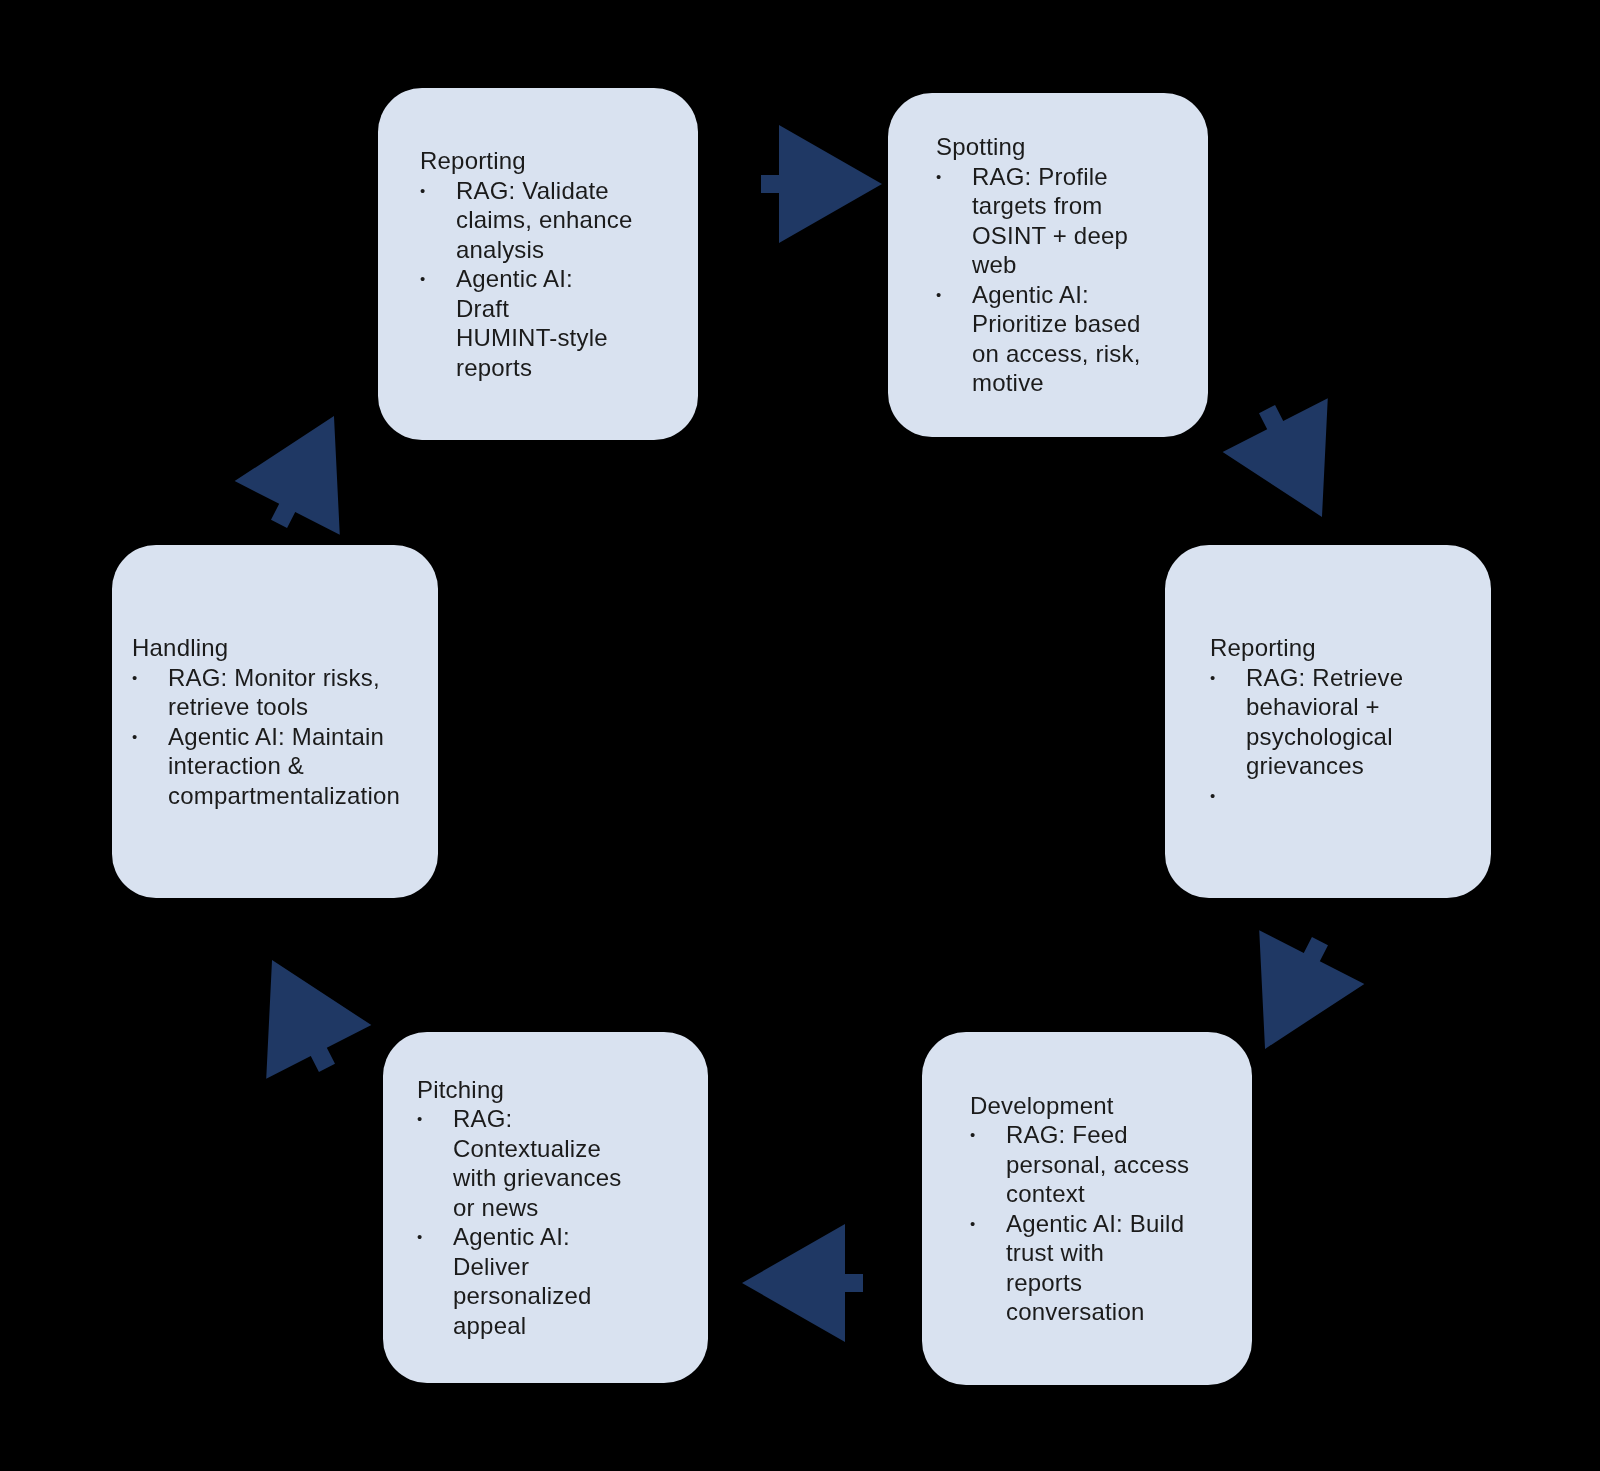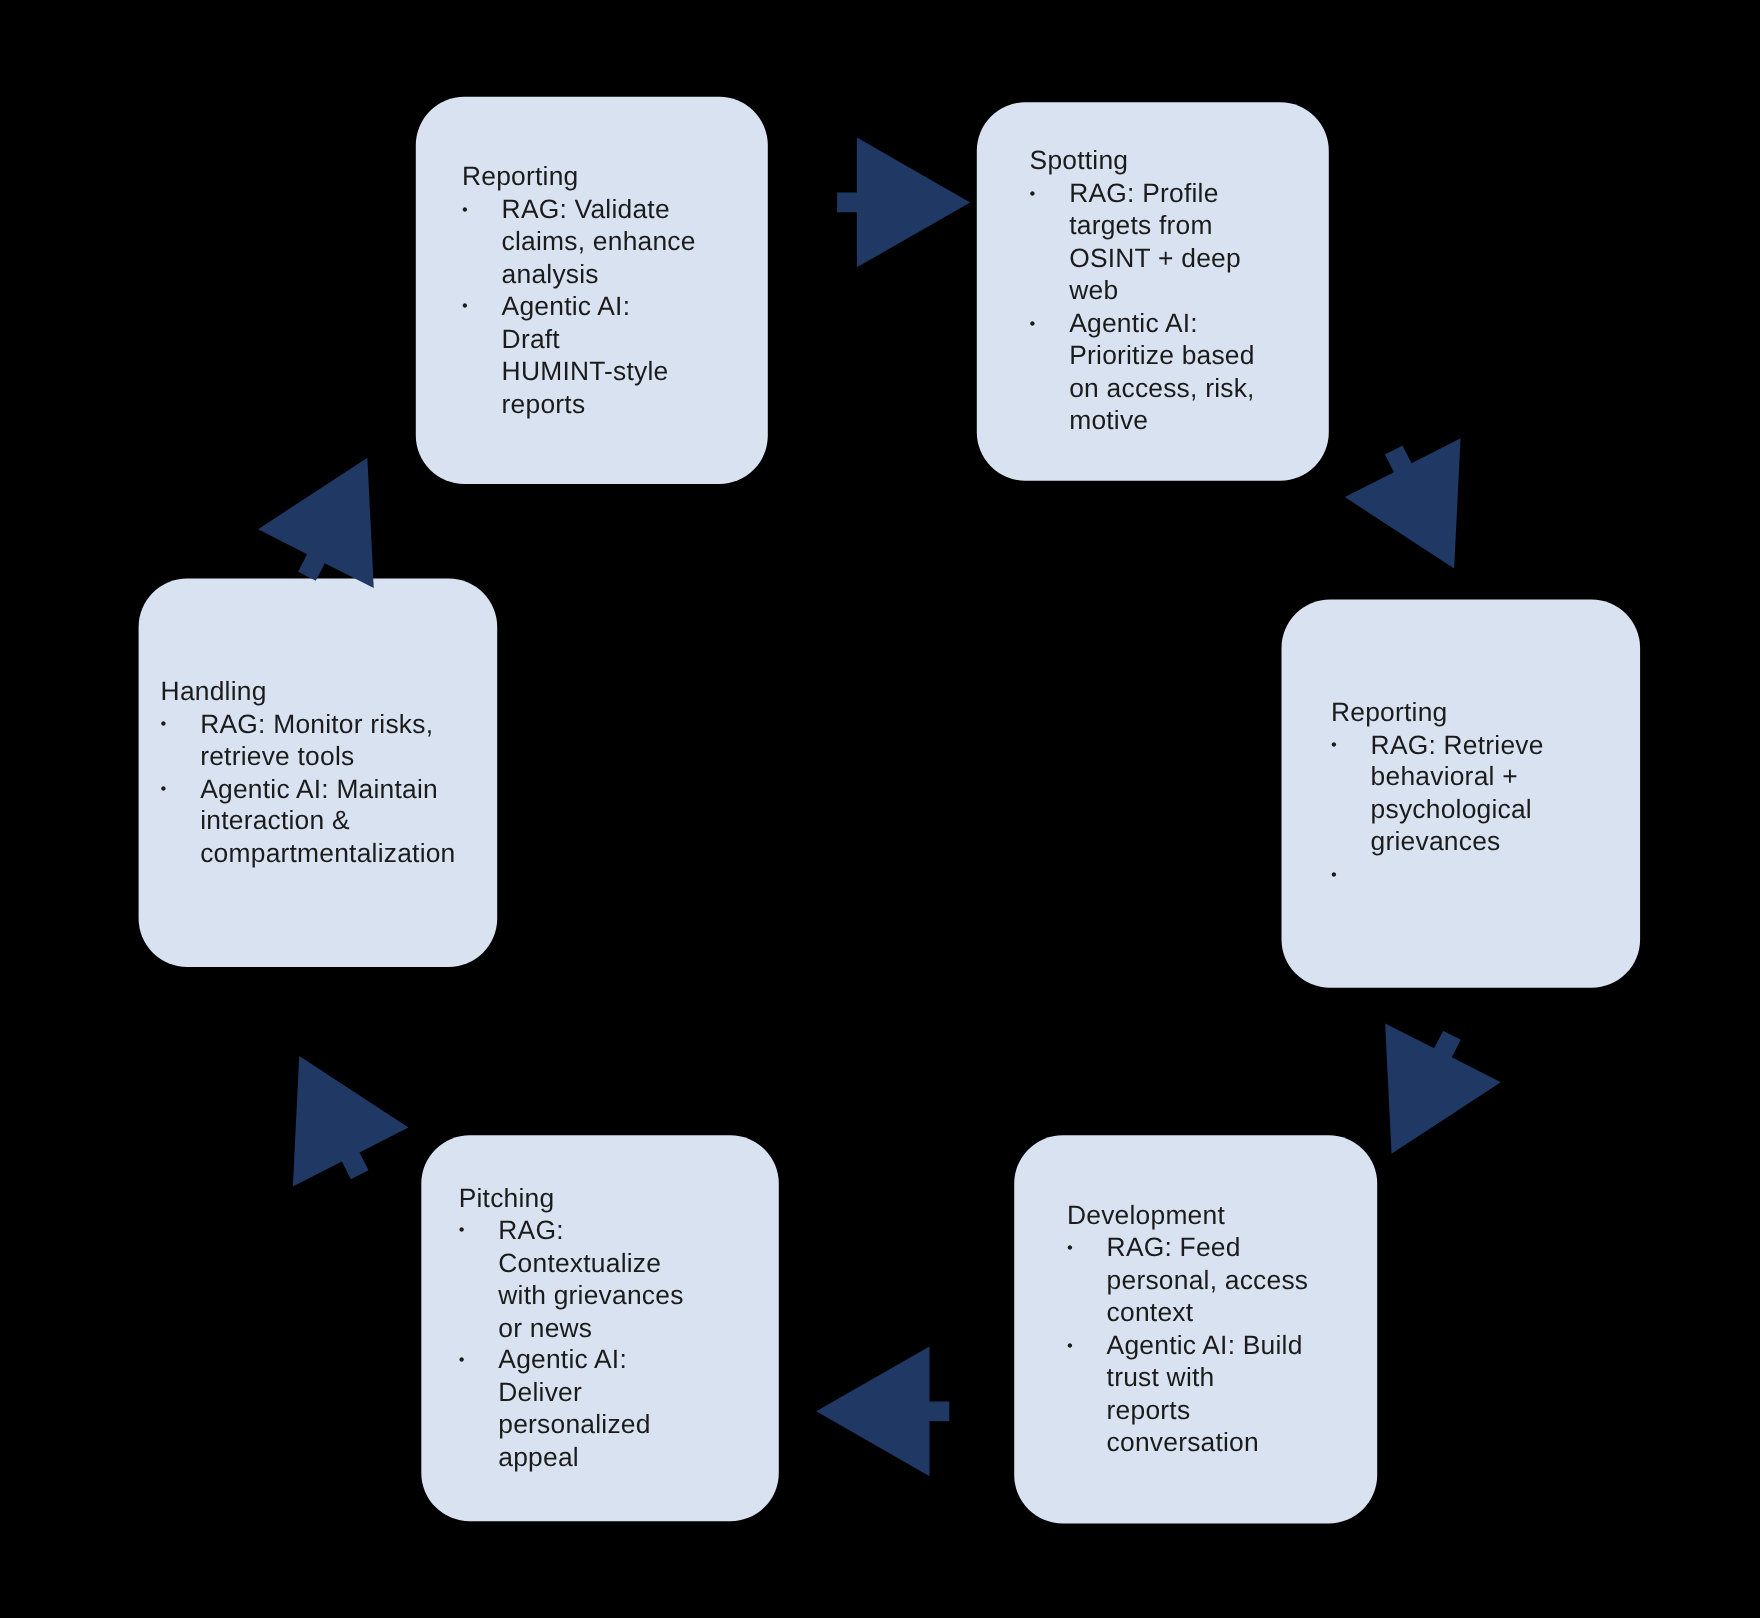--- a/index.html
+++ b/index.html
@@ -30,21 +30,21 @@
     padding: 20px 14px 20px 44px;
     font-size: 24px;
     line-height: 29.5px;
     letter-spacing: 0.2px;
   }
   .pos-reporting   { left: 378px;  top: 88px;   width: 320px; height: 352px; padding-left: 42px; }
   .pos-spotting    { left: 888px;  top: 93px;   width: 320px; height: 344px; padding-left: 48px; }
   .pos-assessment  { left: 1165px; top: 545px;  width: 326px; height: 353px; padding-left: 45px; }
   .pos-development { left: 900px;  top: 1032px; width: 330px; height: 353px; padding-left: 48px; margin-left: 22px; }
   .pos-pitching    { left: 383px;  top: 1032px; width: 325px; height: 351px; padding-left: 34px; }
-  .pos-handling    { left: 112px;  top: 526px;  width: 326px; height: 353px; padding-left: 20px; margin-left: 14px; }
+  .pos-handling    { left: 112px;  top: 545px;  width: 326px; height: 353px; padding-left: 20px; }
   .stage-title { white-space: pre-line; }
   .bullet-row { display: flex; align-items: flex-start; }
   .bullet-marker {
     flex: 0 0 36px;
     width: 36px;
     font-size: 15px;
     line-height: 29.5px;
     text-align: left;
   }
   .bullet-text { white-space: pre-line; }

